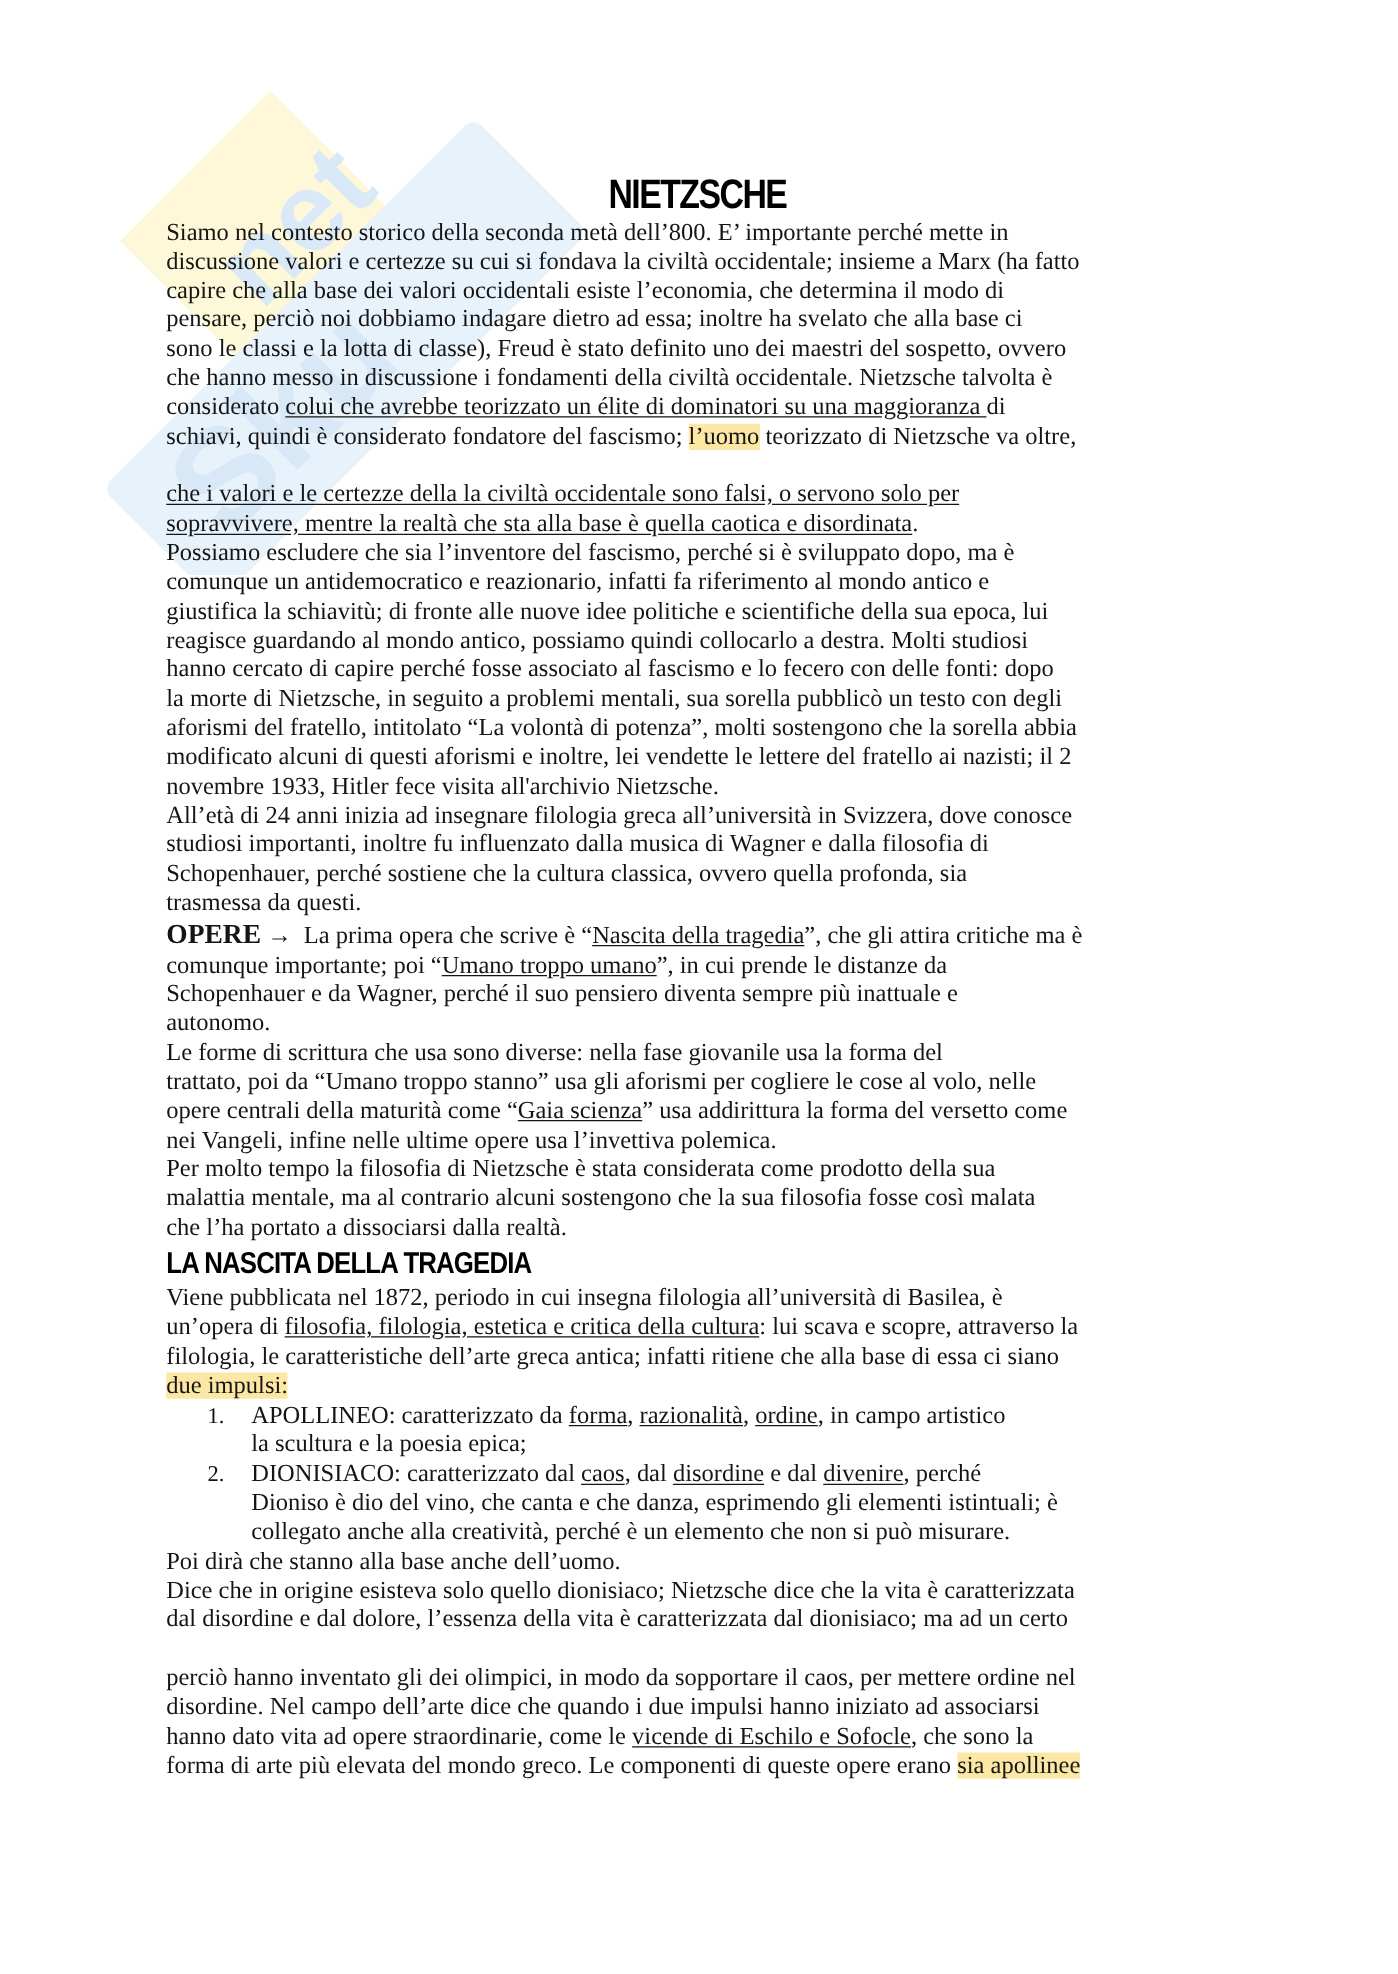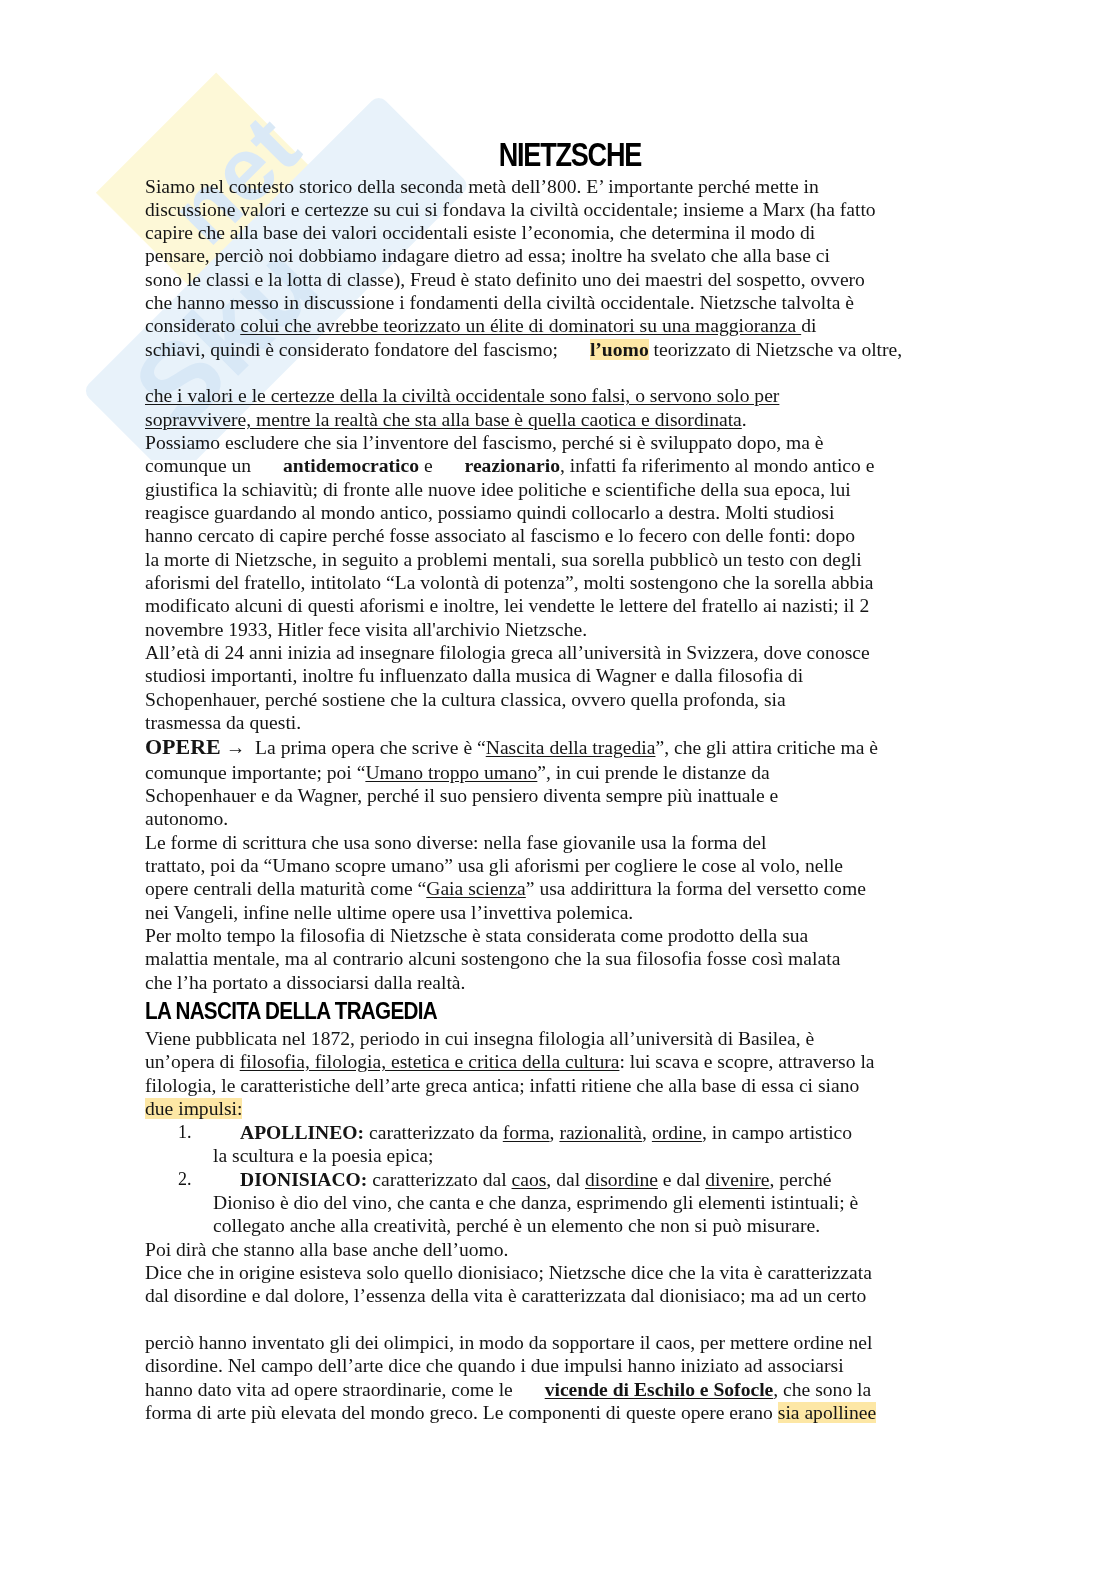--- a/index.html
+++ b/index.html
@@ -1,23 +1,23 @@
 <!DOCTYPE html>
 <html><head>
 <meta charset="utf-8">
 <style>
   html, body { margin: 0; padding: 0; background: #ffffff; }
   body { width: 1118px; height: 1579px; position: relative; overflow: hidden; font-family: "DejaVu Serif", "Liberation Serif", serif; color: #111; }
   .watermark { position: absolute; left: 20px; top: 60px; width: 470px; height: 400px; pointer-events: none; }
-  .page { position: absolute; left: 12px; top: 0; width: 1003px; height: 1579px; }
+  .page { position: absolute; left: 0; top: 0; width: 1003px; height: 1579px; }
   .title { position: absolute; top: 136px; left: 0; width: 1118px; text-align: center; font-family: "Liberation Sans", "DejaVu Sans", sans-serif; font-weight: 900; font-size: 33px; letter-spacing: -1.5px; transform: scaleX(0.82); transform-origin: 553px 0; line-height: 38px; color: #000; }
   .h2 { position: absolute; left: 133px; font-family: "Liberation Sans", "DejaVu Sans", sans-serif; font-weight: 900; font-size: 24px; line-height: 26px; letter-spacing: -0.8px; transform: scaleX(0.86); transform-origin: 0 0; color: #000; white-space: nowrap; }
   .line { position: absolute; left: 133px; font-family: "Liberation Serif", "DejaVu Serif", serif; font-size: 19.6px; line-height: 23px; white-space: nowrap; color: #151515; }
   .u { text-decoration: underline; text-underline-offset: 2px; }
-  .b { font-weight: bold; margin-left: 27px; }
+  .b { font-weight: normal; }
   .hl { background: #fde7a5; }
   .opere { font-weight: bold; font-size: 22px; text-align: center; }
   .num { position: absolute; left: 166px; font-family: "Liberation Serif", serif; font-size: 18px; line-height: 23px; }
   .ind { left: 201px; }
 </style>
 </head>
 <body>
 
 <svg class="watermark" viewBox="0 0 470 400">
   <g transform="rotate(-45 235 200)" opacity="0.55">
@@ -57,21 +57,21 @@
   <div class="line" style="top:664px"><span>studiosi importanti, inoltre fu influenzato dalla musica di Wagner e dalla filosofia di</span></div>
   <div class="line" style="top:688px"><span>Schopenhauer, perché sostiene che la cultura classica, ovvero quella profonda, sia</span></div>
   <div class="line" style="top:711px"><span>trasmessa da questi.</span></div>
 
   <div class="line" style="top:735px"><span class="opere">OPERE</span> <span>→</span>&nbsp; <span>La prima opera che scrive è “</span><span class="u">Nascita della tragedia</span><span>”, che gli attira critiche ma è</span></div>
   <div class="line" style="top:761px"><span>comunque importante; poi “</span><span class="u">Umano troppo umano</span><span>”, in cui prende le distanze da</span></div>
   <div class="line" style="top:784px"><span>Schopenhauer e da Wagner, perché il suo pensiero diventa sempre più inattuale e</span></div>
   <div class="line" style="top:807px"><span>autonomo.</span></div>
 
   <div class="line" style="top:831px"><span>Le forme di scrittura che usa sono diverse: nella fase giovanile usa la forma del</span></div>
-  <div class="line" style="top:854px"><span>trattato, poi da “Umano scopre umano” usa gli aforismi per cogliere le cose al volo, nelle</span></div>
+  <div class="line" style="top:854px"><span>trattato, poi da “Umano troppo stanno” usa gli aforismi per cogliere le cose al volo, nelle</span></div>
   <div class="line" style="top:901px"><span>nei Vangeli, infine nelle ultime opere usa l’invettiva polemica.</span></div>
   <div class="line" style="top:877px"><span>opere centrali della maturità come “</span><span class="u">Gaia scienza</span><span>” usa addirittura la forma del versetto come</span></div>
 
   <div class="line" style="top:924px"><span>Per molto tempo la filosofia di Nietzsche è stata considerata come prodotto della sua</span></div>
   <div class="line" style="top:947px"><span>malattia mentale, ma al contrario alcuni sostengono che la sua filosofia fosse così malata</span></div>
   <div class="line" style="top:971px"><span>che l’ha portato a dissociarsi dalla realtà.</span></div>
 
   <div class="h2" style="top:998px">LA NASCITA DELLA TRAGEDIA</div>
 
   <div class="line" style="top:1027px"><span>Viene pubblicata nel 1872, periodo in cui insegna filologia all’università di Basilea, è</span></div>

